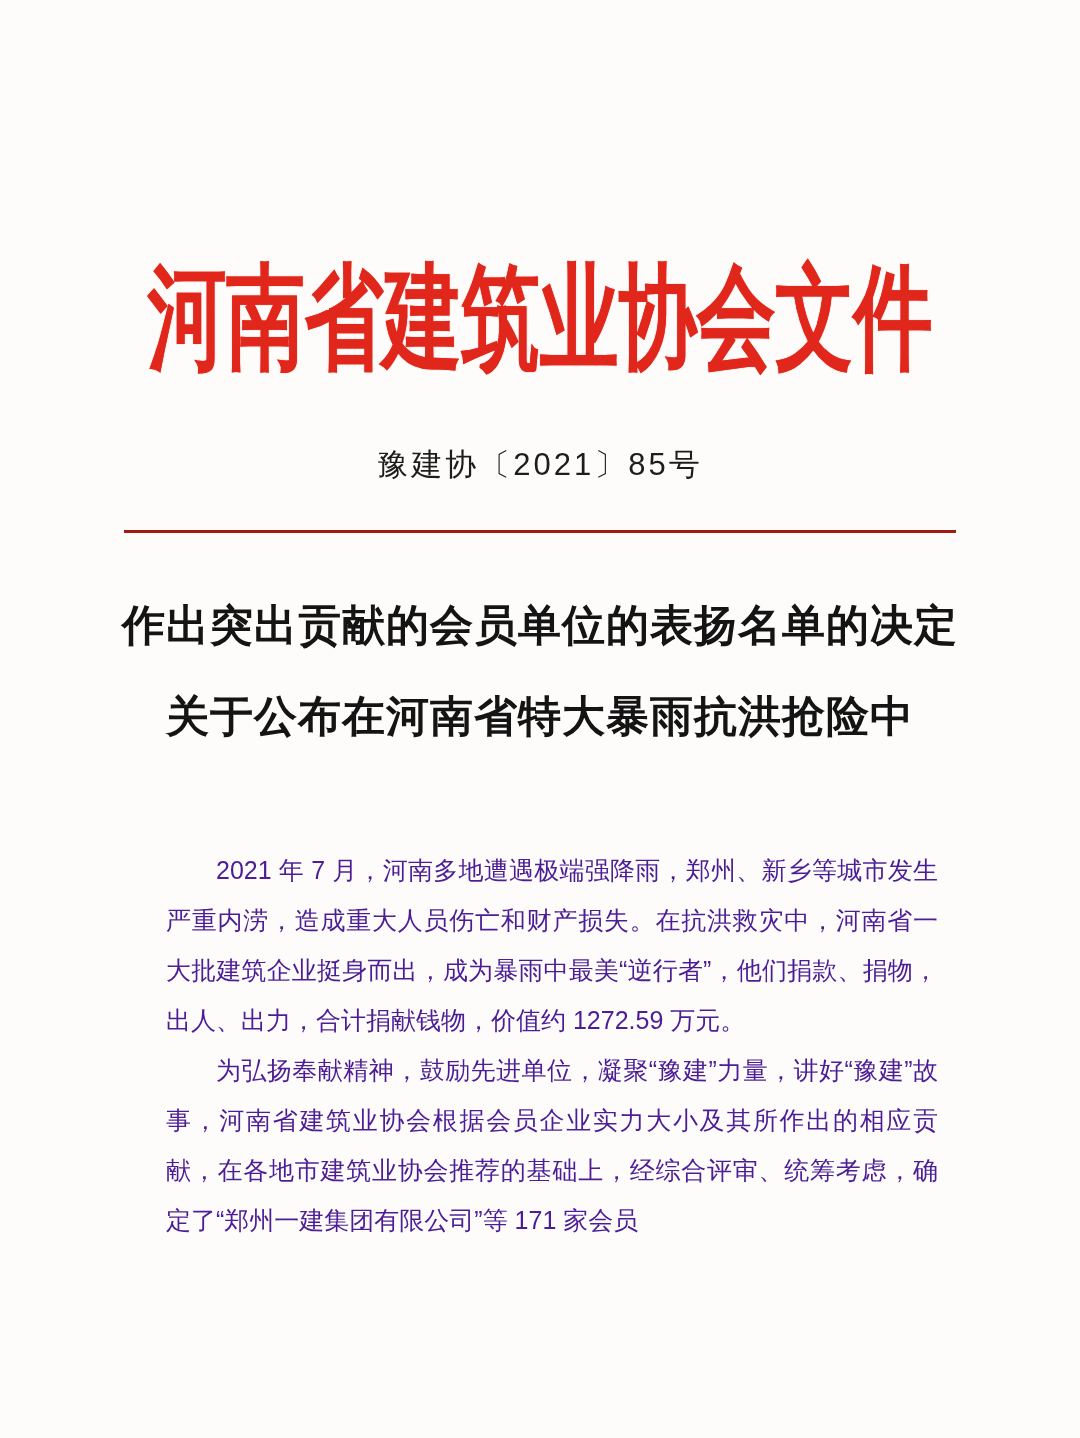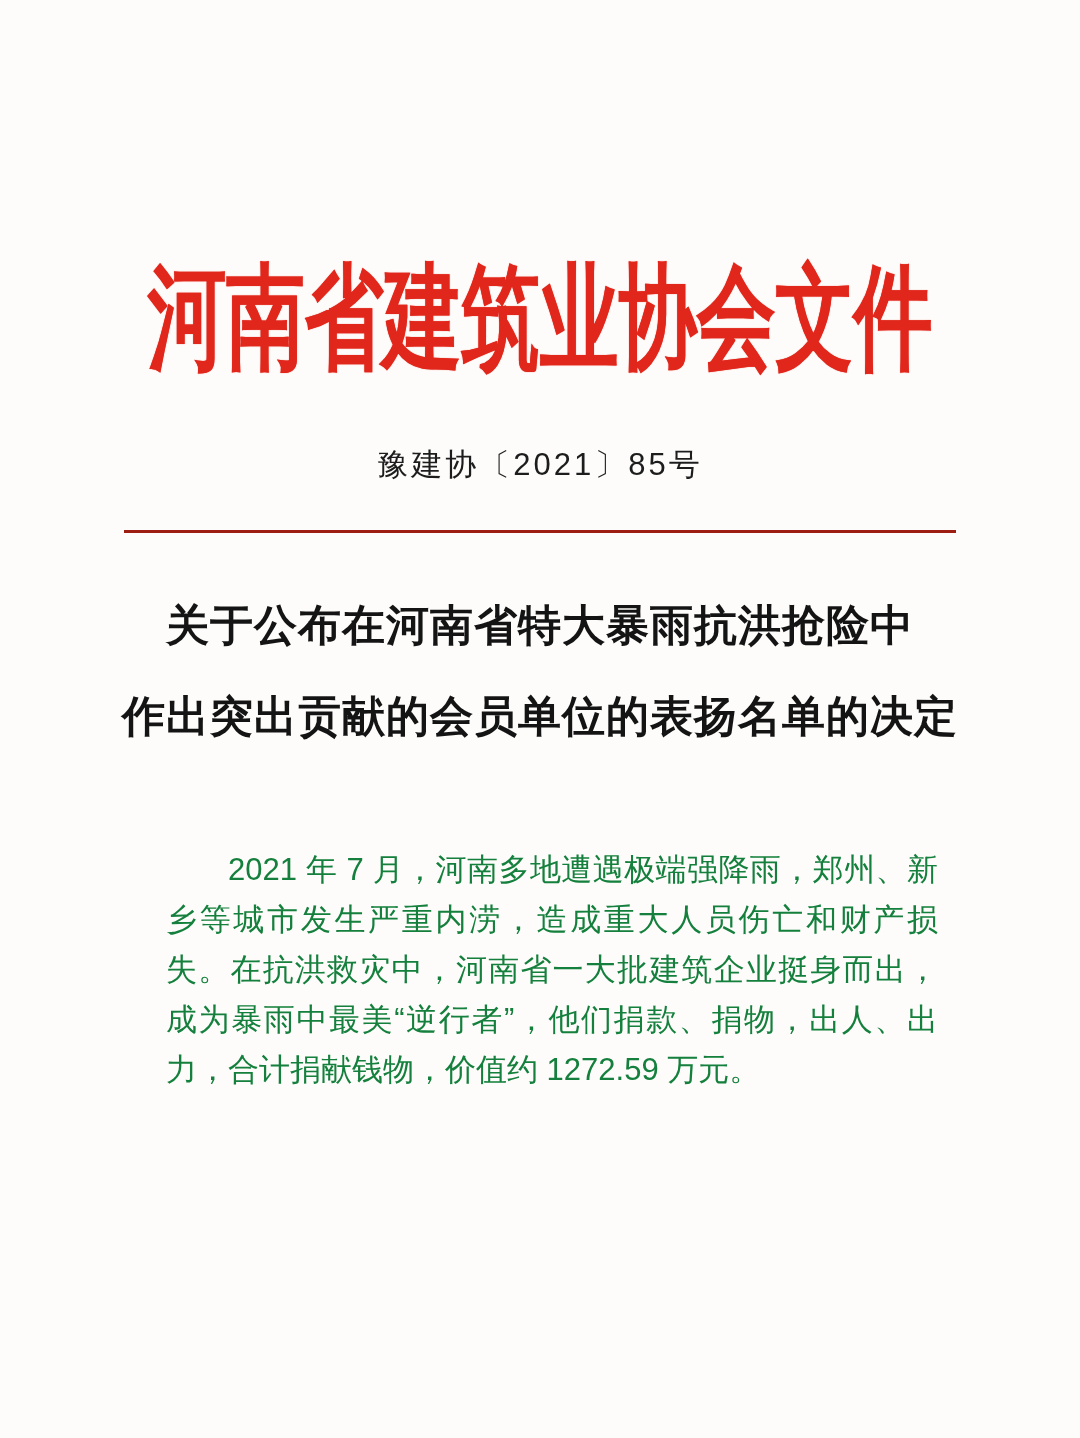--- a/index.html
+++ b/index.html
@@ -66,44 +66,45 @@
   }
   .title-line {
     line-height: 91px;
   }
   
   .body-text {
     position: absolute;
     top: 845px;
     left: 166px;
     width: 772px;
-    font-size: 31px;
+    font-size: 25px;
     line-height: 50px;
-    color: #15803d;
+    color: #4c1d95;
     text-align: justify;
   }
   .para {
     margin: 0;
     padding: 0;
     text-indent: 2em;
   }
 </style>
 </head>
 <body>
 
 <div class="page">
 
   <div class="letterhead">河南省建筑业协会文件</div>
 
   <div class="doc-number">豫建协〔2021〕85号</div>
 
   <div class="red-line"></div>
 
   <div class="doc-title">
+    <div class="title-line">作出突出贡献的会员单位的表扬名单的决定</div>
     <div class="title-line">关于公布在河南省特大暴雨抗洪抢险中</div>
-    <div class="title-line">作出突出贡献的会员单位的表扬名单的决定</div>
   </div>
 
   <div class="body-text">
     <p class="para">2021 年 7 月，河南多地遭遇极端强降雨，郑州、新乡等城市发生严重内涝，造成重大人员伤亡和财产损失。在抗洪救灾中，河南省一大批建筑企业挺身而出，成为暴雨中最美“逆行者”，他们捐款、捐物，出人、出力，合计捐献钱物，价值约 1272.59 万元。</p>
+    <p class="para">为弘扬奉献精神，鼓励先进单位，凝聚“豫建”力量，讲好“豫建”故事，河南省建筑业协会根据会员企业实力大小及其所作出的相应贡献，在各地市建筑业协会推荐的基础上，经综合评审、统筹考虑，确定了“郑州一建集团有限公司”等 171 家会员</p>
   </div>
 
 </div>
 
 </body></html>

